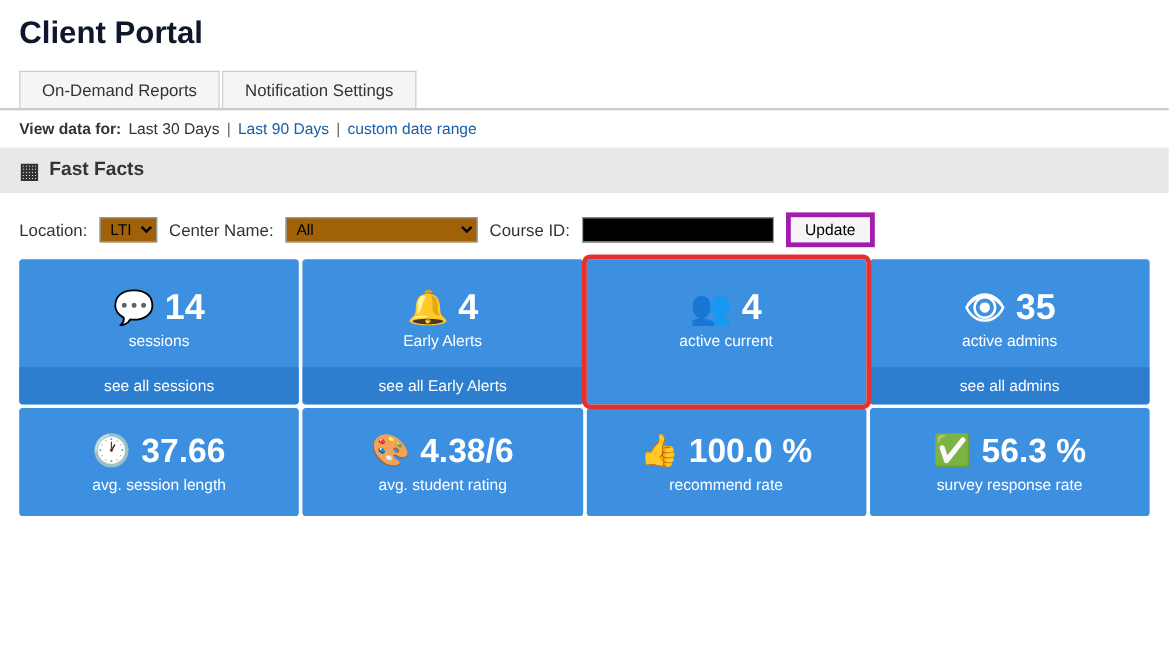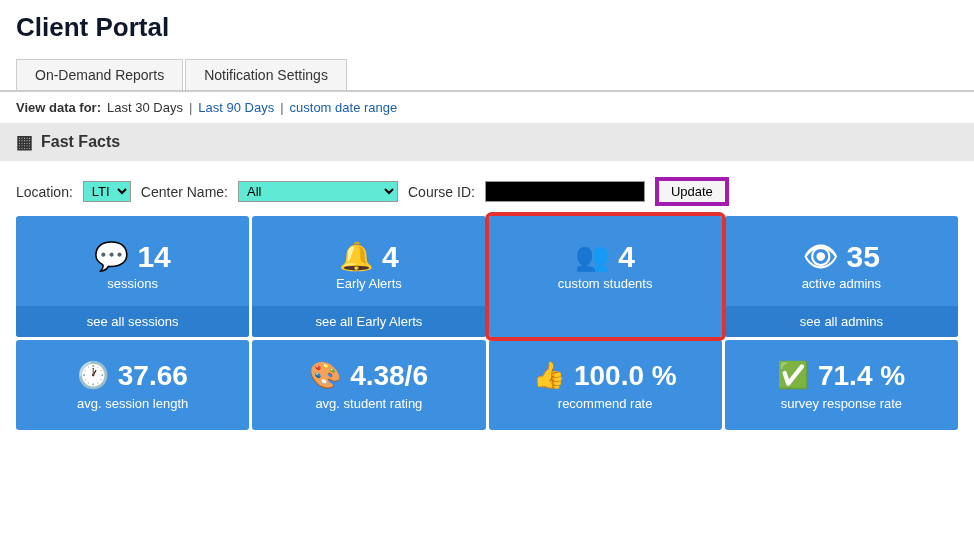--- a/index.html
+++ b/index.html
@@ -105,21 +105,21 @@
     }
 
     .filters label {
       font-weight: normal;
     }
 
     .filters select {
       border: 1px solid #999;
       padding: 1px 4px;
       font-size: 13px;
-      background: #5eead4;
+      background: #a16207;
     }
 
     .filters input[type="text"] {
       border: 1px solid #999;
       padding: 2px 6px;
       font-size: 13px;
       width: 160px;
       background: #000;
       color: #000;
     }
@@ -292,21 +292,21 @@
     </div>
     <div class="fact-card-bottom">see all Early Alerts</div>
   </div>
 
   <div class="fact-card highlighted">
     <div class="fact-card-top">
       <div class="fact-number-row">
         <span class="fact-icon">👥</span>
         <span class="fact-number">4</span>
       </div>
-      <div class="fact-label">custom students</div>
+      <div class="fact-label">active current</div>
     </div>
   </div>
 
   <div class="fact-card">
     <div class="fact-card-top">
       <div class="fact-number-row">
         <span class="fact-icon">👁</span>
         <span class="fact-number">35</span>
       </div>
       <div class="fact-label">active admins</div>
@@ -334,17 +334,17 @@
     <div class="stat-number-row">
       <span class="stat-icon">👍</span>
       <span class="stat-number">100.0 %</span>
     </div>
     <div class="stat-label">recommend rate</div>
   </div>
 
   <div class="stat-card">
     <div class="stat-number-row">
       <span class="stat-icon">✅</span>
-      <span class="stat-number">71.4 %</span>
+      <span class="stat-number">56.3 %</span>
     </div>
     <div class="stat-label">survey response rate</div>
   </div>
 </div>
 
 </body></html>

